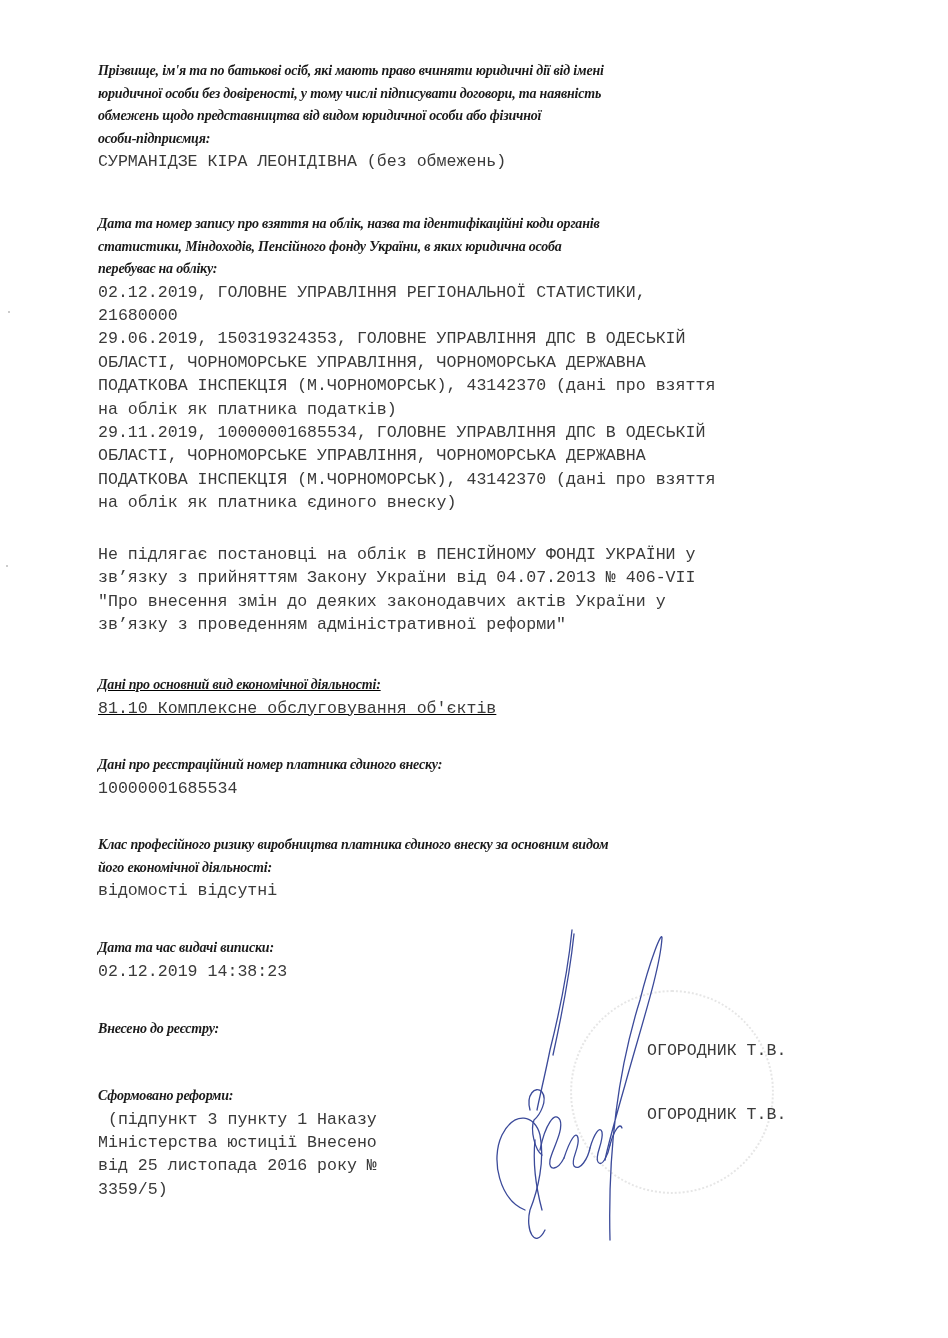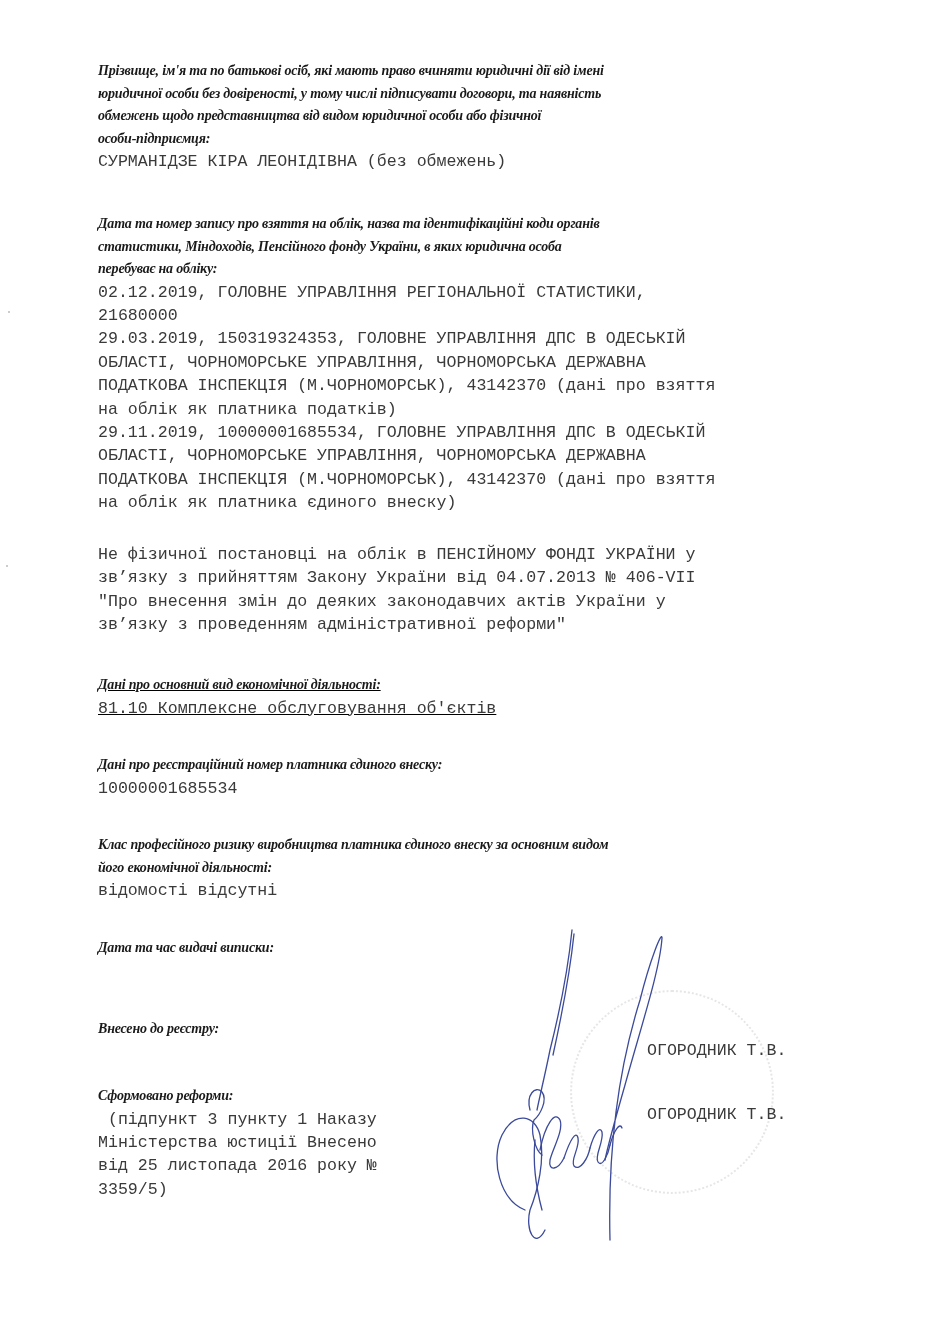--- a/index.html
+++ b/index.html
@@ -88,32 +88,32 @@
     <p class="label">особи-підприємця:</p>
     <p class="value">СУРМАНІДЗЕ КІРА ЛЕОНІДІВНА (без обмежень)</p>
   </div>
 
   <div class="section" style="top:213px;">
     <p class="label">Дата та номер запису про взяття на облік, назва та ідентифікаційні коди органів</p>
     <p class="label">статистики, Міндоходів, Пенсійного фонду України, в яких юридична особа</p>
     <p class="label">перебуває на обліку:</p>
     <p class="value">02.12.2019, ГОЛОВНЕ УПРАВЛІННЯ РЕГІОНАЛЬНОЇ СТАТИСТИКИ,</p>
     <p class="value">21680000</p>
-    <p class="value">29.03.2019, 150319324353, ГОЛОВНЕ УПРАВЛІННЯ ДПС В ОДЕСЬКІЙ</p>
+    <p class="value">29.06.2019, 150319324353, ГОЛОВНЕ УПРАВЛІННЯ ДПС В ОДЕСЬКІЙ</p>
     <p class="value">ОБЛАСТІ, ЧОРНОМОРСЬКЕ УПРАВЛІННЯ, ЧОРНОМОРСЬКА ДЕРЖАВНА</p>
     <p class="value">ПОДАТКОВА ІНСПЕКЦІЯ (М.ЧОРНОМОРСЬК), 43142370 (дані про взяття</p>
     <p class="value">на облік як платника податків)</p>
     <p class="value">29.11.2019, 10000001685534, ГОЛОВНЕ УПРАВЛІННЯ ДПС В ОДЕСЬКІЙ</p>
     <p class="value">ОБЛАСТІ, ЧОРНОМОРСЬКЕ УПРАВЛІННЯ, ЧОРНОМОРСЬКА ДЕРЖАВНА</p>
     <p class="value">ПОДАТКОВА ІНСПЕКЦІЯ (М.ЧОРНОМОРСЬК), 43142370 (дані про взяття</p>
     <p class="value">на облік як платника єдиного внеску)</p>
   </div>
 
   <div class="section" style="top:543px;">
-    <p class="value">Не фізичної постановці на облік в ПЕНСІЙНОМУ ФОНДІ УКРАЇНИ у</p>
+    <p class="value">Не підлягає постановці на облік в ПЕНСІЙНОМУ ФОНДІ УКРАЇНИ у</p>
     <p class="value">зв’язку з прийняттям Закону України від 04.07.2013 № 406-VII</p>
     <p class="value">"Про внесення змін до деяких законодавчих актів України у</p>
     <p class="value">зв’язку з проведенням адміністративної реформи"</p>
   </div>
 
   <div class="section" style="top:674px;text-decoration:underline;">
     <p class="label">Дані про основний вид економічної діяльності:</p>
     <p class="value">81.10 Комплексне обслуговування об'єктів</p>
   </div>
 
@@ -123,20 +123,21 @@
   </div>
 
   <div class="section" style="top:834px;">
     <p class="label">Клас професійного ризику виробництва платника єдиного внеску за основним видом</p>
     <p class="label">його економічної діяльності:</p>
     <p class="value">відомості відсутні</p>
   </div>
 
   <div class="section" style="top:937px;">
     <p class="label">Дата та час видачі виписки:</p>
+    <p class="value">02.12.2019 14:38:23</p>
   </div>
 
   <div class="section" style="top:1018px;">
     <p class="label">Внесено до реєстру:</p>
   </div>
 
   <div class="section" style="top:1085px;">
     <p class="label">Сформовано реформи:</p>
     <p class="value"> (підпункт 3 пункту 1 Наказу</p>
     <p class="value">Міністерства юстиції Внесено</p>

